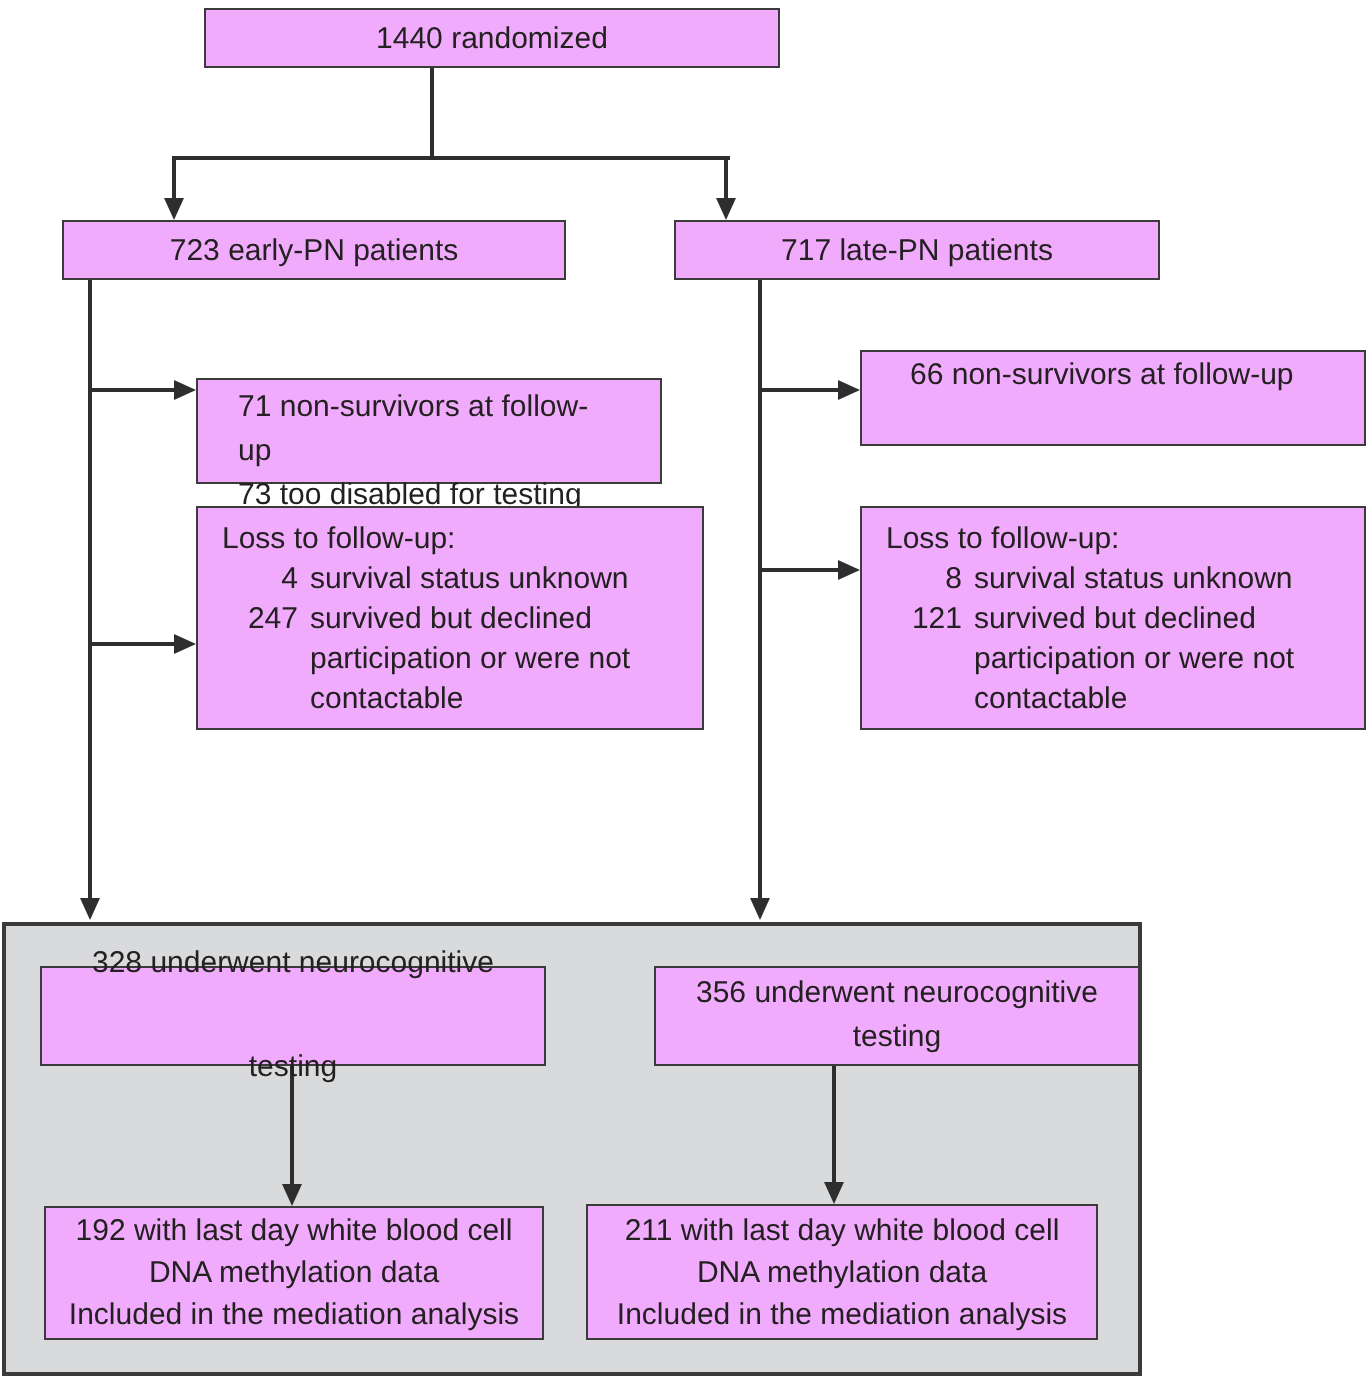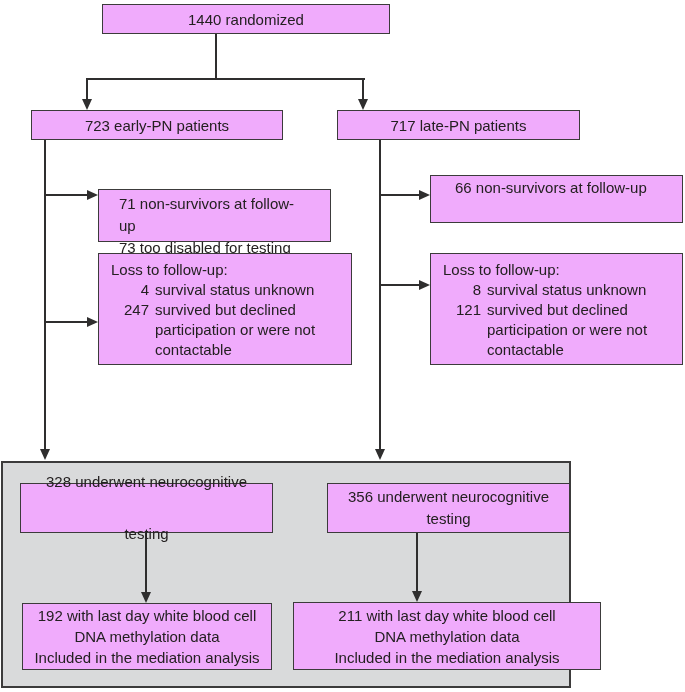--- a/index.html
+++ b/index.html
@@ -151,19 +151,19 @@
     <div>356 underwent neurocognitive</div>
     <div>testing</div>
   </div>
 
   <div class="box" style="left:22px;top:603px;width:250px;height:67px;">
     <div>192 with last day white blood cell</div>
     <div>DNA methylation data</div>
     <div>Included in the mediation analysis</div>
   </div>
 
-  <div class="box" style="left:293px;top:602px;width:308px;height:68px;align-items:center;">
+  <div class="box" style="left:293px;top:602px;width:256px;height:68px;align-items:center;">
     <div>211 with last day white blood cell</div>
     <div>DNA methylation data</div>
     <div>Included in the mediation analysis</div>
   </div>
 
 </div>
 
 </body></html>

